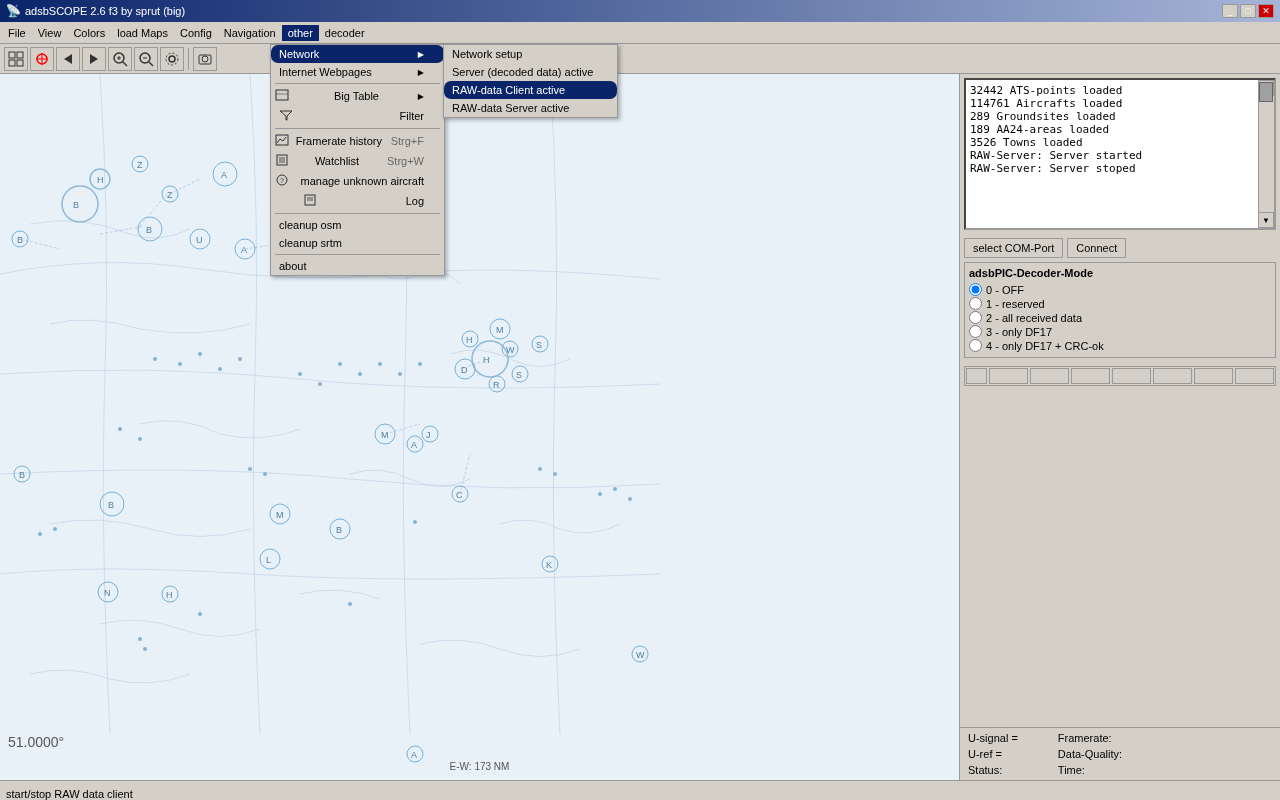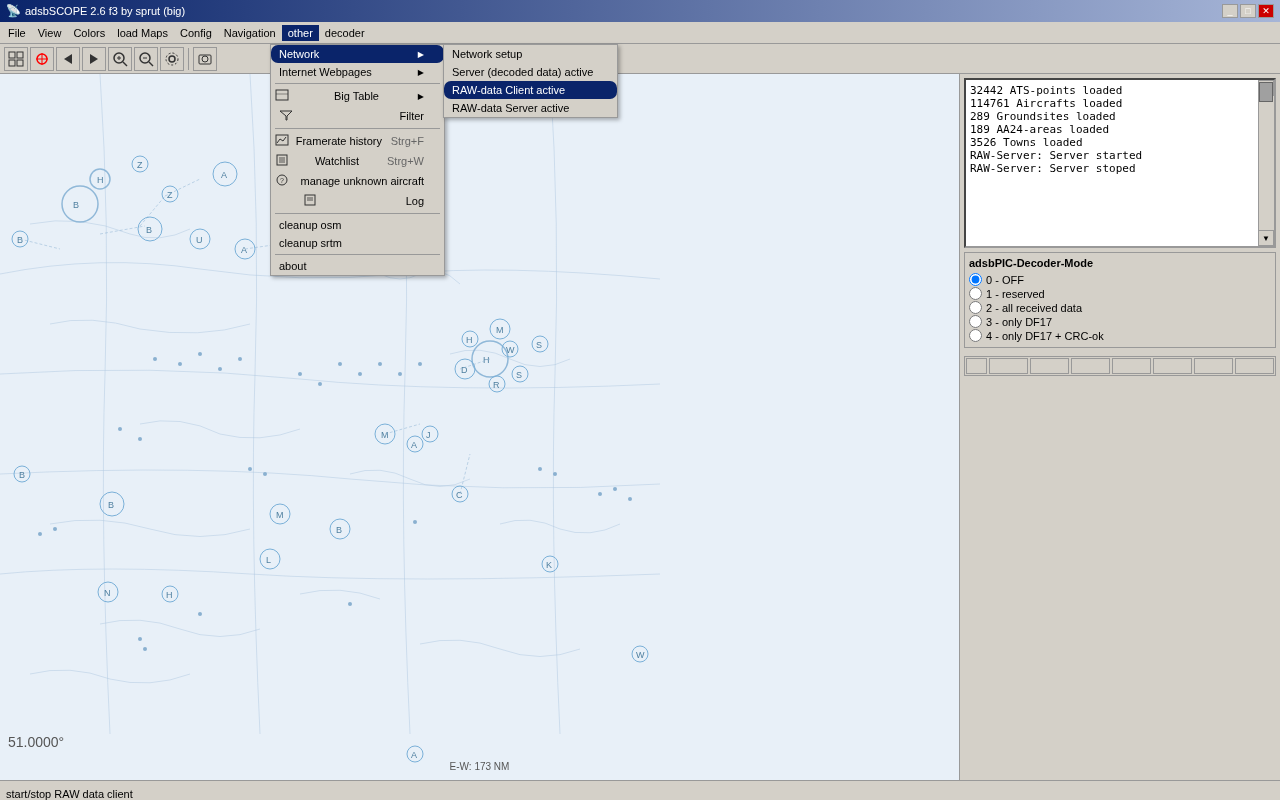--- a/index.html
+++ b/index.html
@@ -509,38 +509,42 @@
       <line x1="490" y1="285" x2="460" y2="295" stroke="#8ab0d0" stroke-width="0.5" stroke-dasharray="3,2"></line>
     </svg>
 
     
     <div id="coord-label">51.0000°</div>
     <div id="ew-label">E-W: 173 NM</div>
   </div>
 
   <div id="right-panel">
 
-    <div style="position:relative; margin: 4px; border: 2px inset #999; background:white; height:170px; overflow:hidden;">
+    <div style="position:relative; margin: 4px; border: 2px inset #999; background:white; height:152px; overflow:hidden;">
       <div id="log-output" style="margin:0;border:none;height:100%;padding-right:18px;">
         <div>32442 ATS-points loaded</div>
         <div>114761 Aircrafts loaded</div>
         <div>289 Groundsites loaded</div>
         <div>189 AA24-areas loaded</div>
         <div>3526 Towns loaded</div>
         <div>RAW-Server: Server started</div>
         <div>RAW-Server: Server stoped</div>
       </div>
 
       <div style="position:absolute;right:0;top:0;bottom:0;width:16px;background:#d4d0c8;border-left:1px solid #999;">
         <div class="scroll-arrow top">▲</div>
         <div id="scroll-thumb"></div>
         <div class="scroll-arrow bottom">▼</div>
       </div>
     </div>
 
+    <div id="com-area">
+      <button class="com-btn">select COM-Port</button>
+      <button class="com-btn">Connect</button>
+    </div>
 
     <div id="decoder-panel">
       <div id="decoder-panel-title">adsbPIC-Decoder-Mode</div>
       <div class="radio-option">
         <input type="radio" name="decoder-mode" checked="" style="">
         <label>0 - OFF</label>
       </div>
       <div class="radio-option">
         <input type="radio" name="decoder-mode" style="">
         <label>1 - reserved</label>
@@ -565,20 +569,32 @@
       <div style="flex:1;border:1px solid #999;background:#d4d0c8;"></div>
       <div style="flex:1;border:1px solid #999;background:#d4d0c8;"></div>
       <div style="flex:1;border:1px solid #999;background:#d4d0c8;"></div>
       <div style="flex:1;border:1px solid #999;background:#d4d0c8;"></div>
       <div style="flex:1;border:1px solid #999;background:#d4d0c8;"></div>
       <div style="flex:1;border:1px solid #999;background:#d4d0c8;"></div>
     </div>
 
     <div style="flex:1;"></div>
 
+    <div id="status-bar" style="position:static;height:auto;background:#d4d0c8;display:flex;padding:4px 8px;gap:40px;border-top:1px solid #999;">
+      <div id="status-left">
+        <div>U-signal =</div>
+        <div>U-ref =</div>
+        <div>Status:</div>
+      </div>
+      <div id="status-right">
+        <div>Framerate:</div>
+        <div>Data-Quality:</div>
+        <div>Time:</div>
+      </div>
+    </div>
   </div>
 </div>
 
 <div id="bottom-status">
   <span>start/stop RAW data client</span>
 </div>
 
 <div id="dropdown-other">
 
   <div class="dd-item highlighted">

